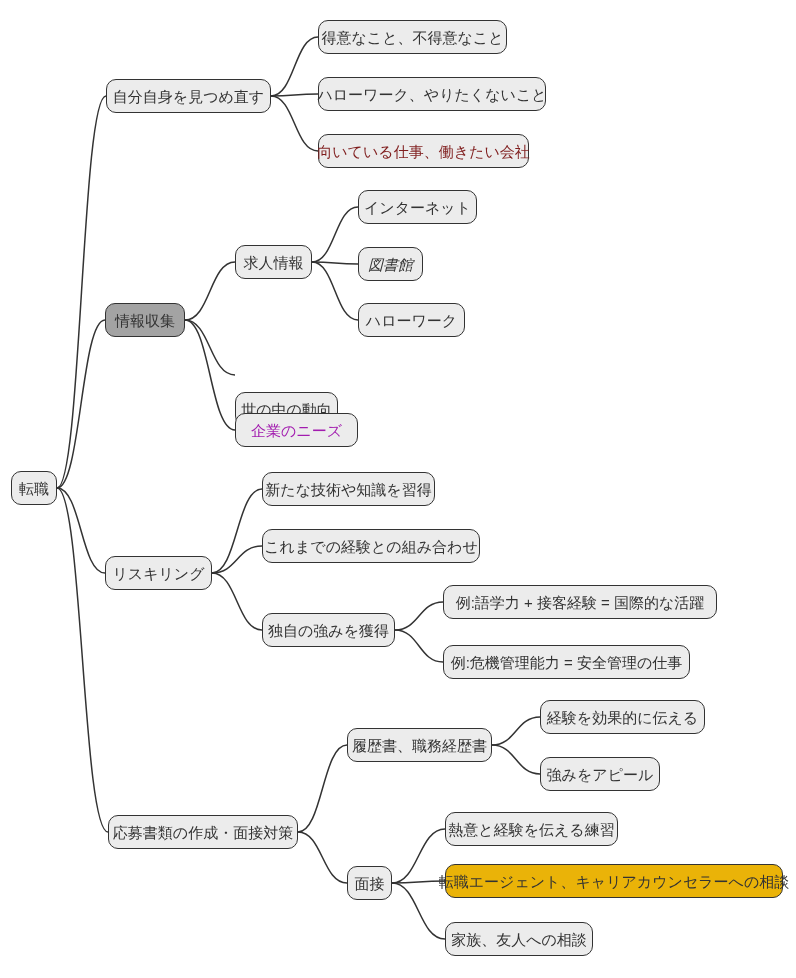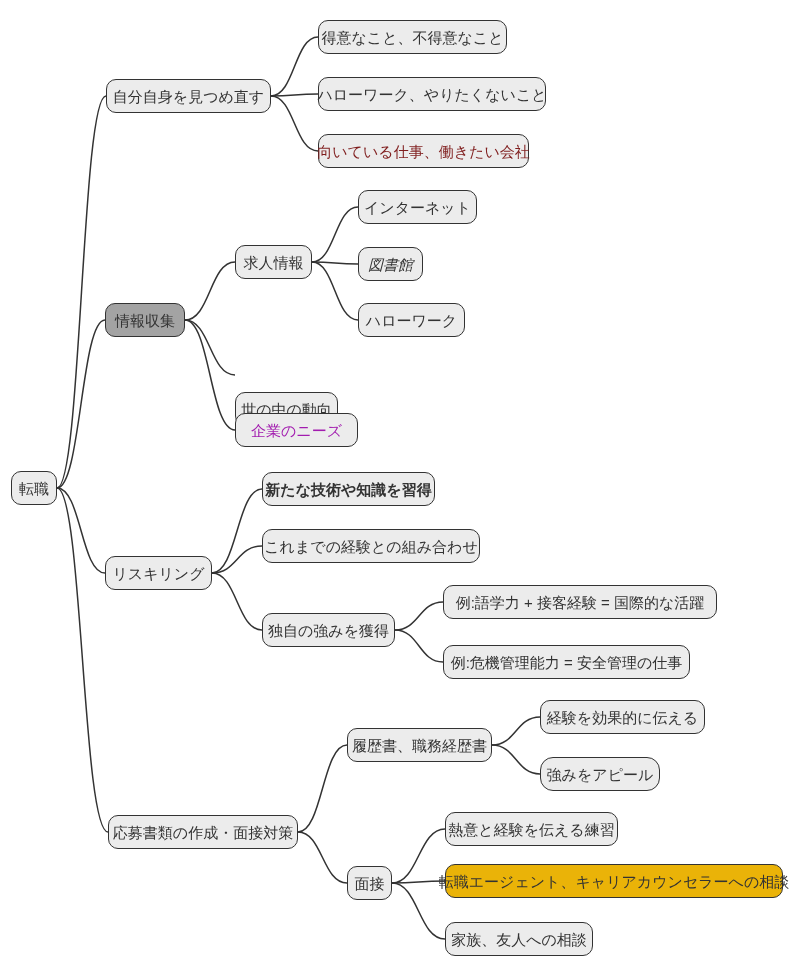--- a/index.html
+++ b/index.html
@@ -84,27 +84,27 @@
       <div class="node" style="left: 318px; top: 77px; width: 228px; height: 34px; background: rgb(236, 236, 236); border-color: rgb(51, 51, 51); color: rgb(51, 51, 51);">ハローワーク、やりたくないこと</div>
       <div class="node" style="left: 318px; top: 134px; width: 211px; height: 34px; background: rgb(236, 236, 236); border-color: rgb(51, 51, 51); color: #7f1d1d;">向いている仕事、働きたい会社</div>
       <div class="node" style="left: 105px; top: 303px; width: 80px; height: 34px; background: #a3a3a3; border-color: rgb(51, 51, 51); color: rgb(51, 51, 51);">情報収集</div>
       <div class="node" style="left: 235px; top: 245px; width: 77px; height: 34px; background: rgb(236, 236, 236); border-color: rgb(51, 51, 51); color: rgb(51, 51, 51);">求人情報</div>
       <div class="node" style="left: 358px; top: 190px; width: 119px; height: 34px; background: rgb(236, 236, 236); border-color: rgb(51, 51, 51); color: rgb(51, 51, 51);">インターネット</div>
       <div class="node" style="left: 358px; top: 247px; width: 65px; height: 34px; background: rgb(236, 236, 236); border-color: rgb(51, 51, 51); color: rgb(51, 51, 51); font-style: italic;">図書館</div>
       <div class="node" style="left: 358px; top: 303px; width: 107px; height: 34px; background: rgb(236, 236, 236); border-color: rgb(51, 51, 51); color: rgb(51, 51, 51);">ハローワーク</div>
       <div class="node" style="left: 235px; top: 358px; width: 103px; height: 34px; background: rgb(236, 236, 236); border-color: rgb(51, 51, 51); color: rgb(51, 51, 51); margin-top: 34px;">世の中の動向</div>
       <div class="node" style="left: 235px; top: 413px; width: 123px; height: 34px; background: rgb(236, 236, 236); border-color: rgb(51, 51, 51); color: #a21caf;">企業のニーズ</div>
       <div class="node" style="left: 105px; top: 556px; width: 107px; height: 34px; background: rgb(236, 236, 236); border-color: rgb(51, 51, 51); color: rgb(51, 51, 51);">リスキリング</div>
-      <div class="node" style="left: 262px; top: 472px; width: 173px; height: 34px; background: rgb(236, 236, 236); border-color: rgb(51, 51, 51); color: rgb(51, 51, 51); font-weight: bold;">新たな技術や知識を習得</div>
+      <div class="node" style="left: 262px; top: 472px; width: 173px; height: 34px; background: rgb(236, 236, 236); border-color: rgb(51, 51, 51); color: rgb(51, 51, 51);">新たな技術や知識を習得</div>
       <div class="node" style="left: 262px; top: 529px; width: 218px; height: 34px; background: rgb(236, 236, 236); border-color: rgb(51, 51, 51); color: rgb(51, 51, 51);">これまでの経験との組み合わせ</div>
       <div class="node" style="left: 262px; top: 613px; width: 133px; height: 34px; background: rgb(236, 236, 236); border-color: rgb(51, 51, 51); color: rgb(51, 51, 51);">独自の強みを獲得</div>
       <div class="node" style="left: 443px; top: 585px; width: 274px; height: 34px; background: rgb(236, 236, 236); border-color: rgb(51, 51, 51); color: rgb(51, 51, 51);">例:語学力 + 接客経験 = 国際的な活躍</div>
       <div class="node" style="left: 443px; top: 645px; width: 247px; height: 34px; background: rgb(236, 236, 236); border-color: rgb(51, 51, 51); color: rgb(51, 51, 51);">例:危機管理能力 = 安全管理の仕事</div>
       <div class="node" style="left: 108px; top: 815px; width: 190px; height: 34px; background: rgb(236, 236, 236); border-color: rgb(51, 51, 51); color: rgb(51, 51, 51);">応募書類の作成・面接対策</div>
       <div class="node" style="left: 347px; top: 728px; width: 145px; height: 34px; background: rgb(236, 236, 236); border-color: rgb(51, 51, 51); color: rgb(51, 51, 51);">履歴書、職務経歴書</div>
       <div class="node" style="left: 540px; top: 700px; width: 165px; height: 34px; background: rgb(236, 236, 236); border-color: rgb(51, 51, 51); color: rgb(51, 51, 51);">経験を効果的に伝える</div>
-      <div class="node" style="left: 540px; top: 757px; width: 120px; height: 34px; background: rgb(236, 236, 236); border-color: rgb(51, 51, 51); color: rgb(51, 51, 51); border-radius: 13px;">強みをアピール</div>
+      <div class="node" style="left: 540px; top: 757px; width: 120px; height: 34px; background: rgb(236, 236, 236); border-color: rgb(51, 51, 51); color: rgb(51, 51, 51);">強みをアピール</div>
       <div class="node" style="left: 347px; top: 866px; width: 45px; height: 34px; background: rgb(236, 236, 236); border-color: rgb(51, 51, 51); color: rgb(51, 51, 51);">面接</div>
       <div class="node" style="left: 445px; top: 812px; width: 173px; height: 34px; background: rgb(236, 236, 236); border-color: rgb(51, 51, 51); color: rgb(51, 51, 51);">熱意と経験を伝える練習</div>
       <div class="node" style="left: 445px; top: 864px; width: 338px; height: 34px; background: #eab308; border-color: rgb(51, 51, 51); color: rgb(51, 51, 51);">転職エージェント、キャリアカウンセラーへの相談</div>
       <div class="node" style="left: 445px; top: 922px; width: 148px; height: 34px; background: rgb(236, 236, 236); border-color: rgb(51, 51, 51); color: rgb(51, 51, 51);">家族、友人への相談</div>
     </div>
 </div>
 
 </body></html>

